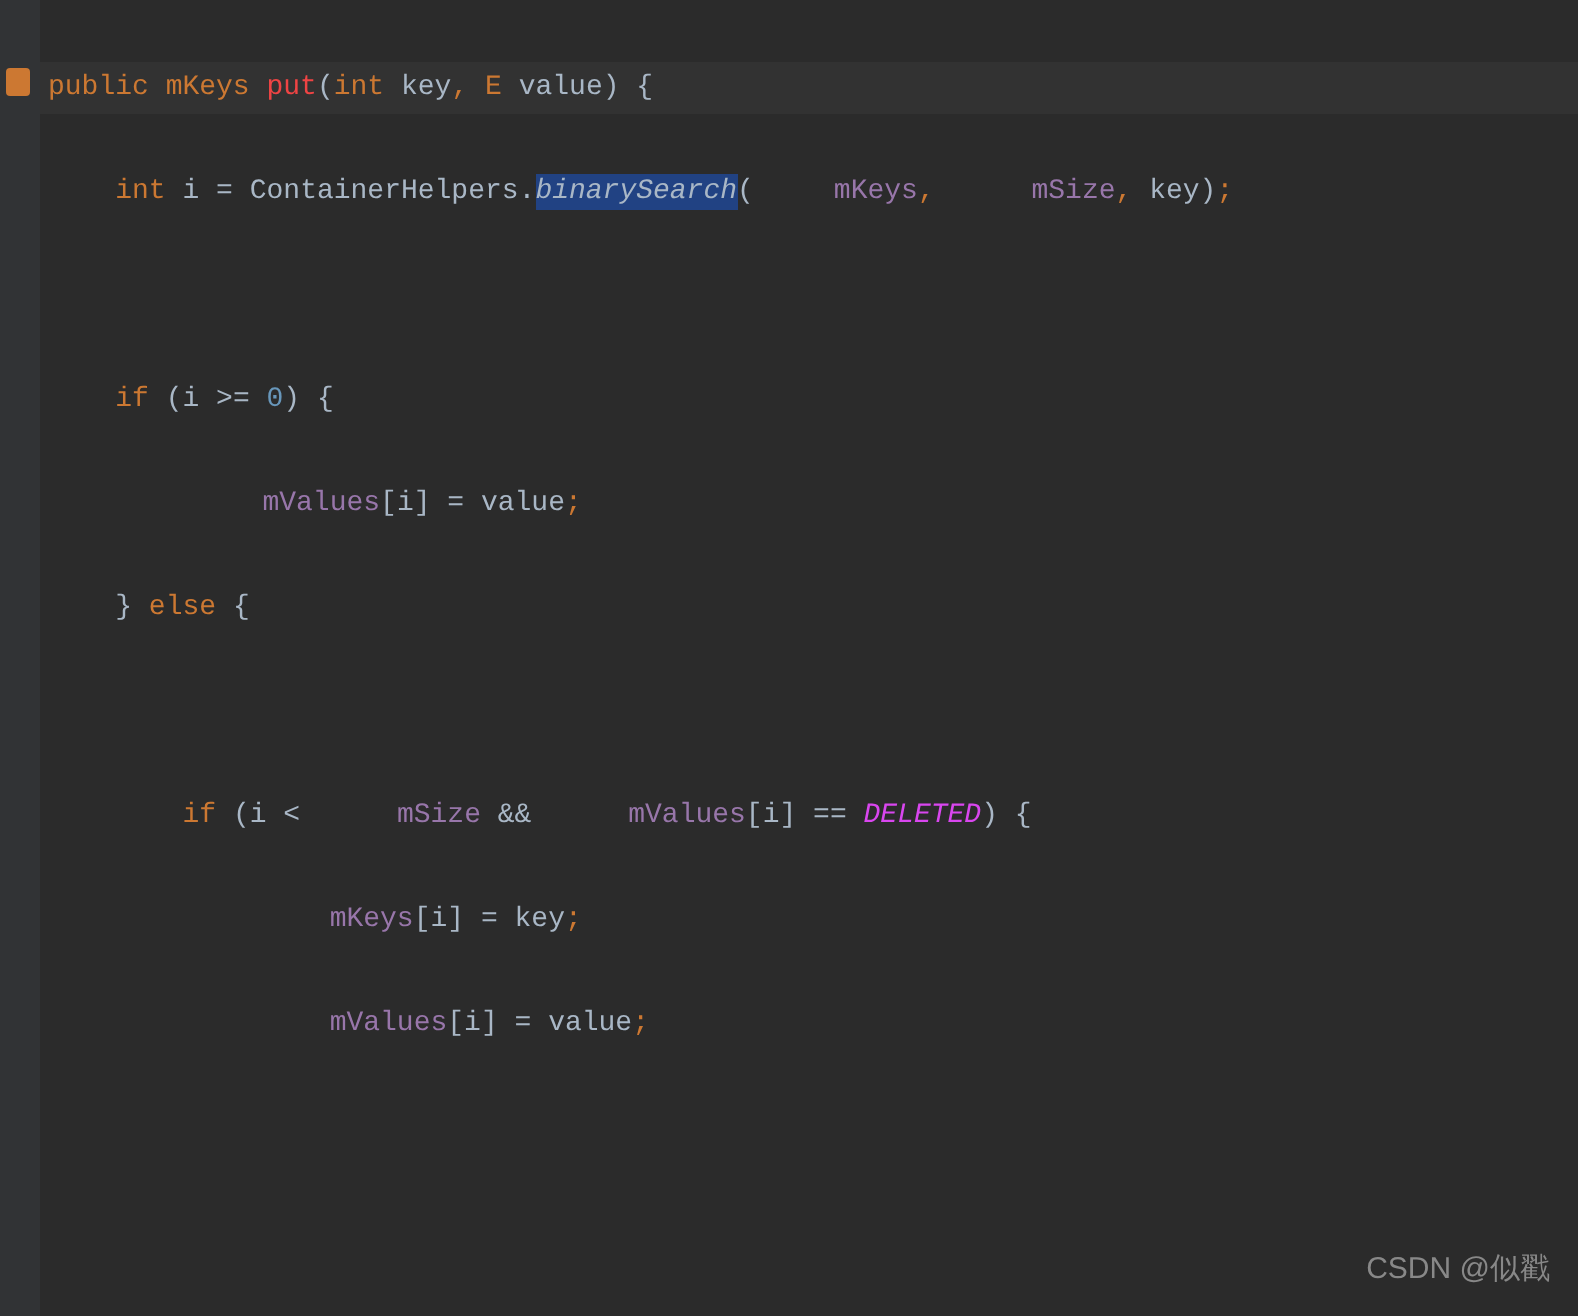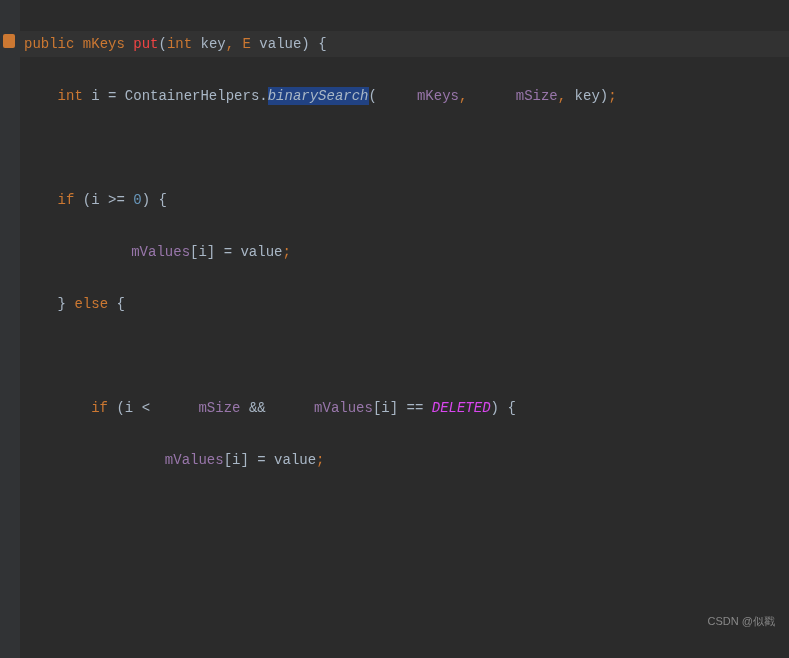--- a/index.html
+++ b/index.html
@@ -72,24 +72,24 @@
     .comma { color: #cc7832; }
     .italic-method { font-style: italic; color: #a9b7c6; text-align: right; }
     
     .hl-selection {
       background: #214283;
       padding: 1px 0;
     }
     
     .watermark {
       position: absolute;
-      bottom: 24px;
+      bottom: 10px;
       right: 14px;
       color: #888;
-      font-size: 11px;
+      font-size: 15px;
       font-family: sans-serif;
     }
   </style>
 </head>
 <body>
 
 <div class="gutter">
   <div class="gutter-icon"></div>
 </div>
 
@@ -97,20 +97,21 @@
   <div class="line-highlight"></div>
   <div class="code-content">
 <div class="code-line"><span class="kw">public</span> <span class="kw">mKeys</span> <span class="method-decl">put</span><span class="paren">(</span><span class="kw">int</span> <span>key</span><span class="comma">,</span> <span class="type">E</span> <span>value</span><span class="paren">)</span> <span class="brace">{</span></div>
 <div class="code-line">    <span class="kw">int</span> <span>i</span> <span class="op">=</span> <span>ContainerHelpers</span><span class="op">.</span><span class="hl-selection italic-method">binarySearch</span><span class="paren">(</span><span class="field">mKeys</span><span class="comma">,</span> <span class="field">mSize</span><span class="comma">,</span> <span>key</span><span class="paren">)</span><span class="semi">;</span></div>
 <div class="code-line"></div>
 <div class="code-line">    <span class="kw">if</span> <span class="paren">(</span><span>i</span> <span class="op">&gt;=</span> <span class="num">0</span><span class="paren">)</span> <span class="brace">{</span></div>
 <div class="code-line">        <span class="field">mValues</span><span class="op">[</span><span>i</span><span class="op">]</span> <span class="op">=</span> <span>value</span><span class="semi">;</span></div>
 <div class="code-line">    <span class="brace">}</span> <span class="kw">else</span> <span class="brace">{</span></div>
 <div class="code-line"></div>
 <div class="code-line">        <span class="kw">if</span> <span class="paren">(</span><span>i</span> <span class="op">&lt;</span> <span class="field">mSize</span> <span class="op">&amp;&amp;</span> <span class="field">mValues</span><span class="op">[</span><span>i</span><span class="op">]</span> <span class="op">==</span> <span class="str-italic">DELETED</span><span class="paren">)</span> <span class="brace">{</span></div>
+<div class="code-line">            <span class="field">mKeys</span><span class="op">[</span><span>i</span><span class="op">]</span> <span class="op">=</span> <span>key</span><span class="semi">;</span></div>
 <div class="code-line">            <span class="field">mValues</span><span class="op">[</span><span>i</span><span class="op">]</span> <span class="op">=</span> <span>value</span><span class="semi">;</span></div>
 <div class="code-line">        </div>
 
 
 
 
 
 
 
 

